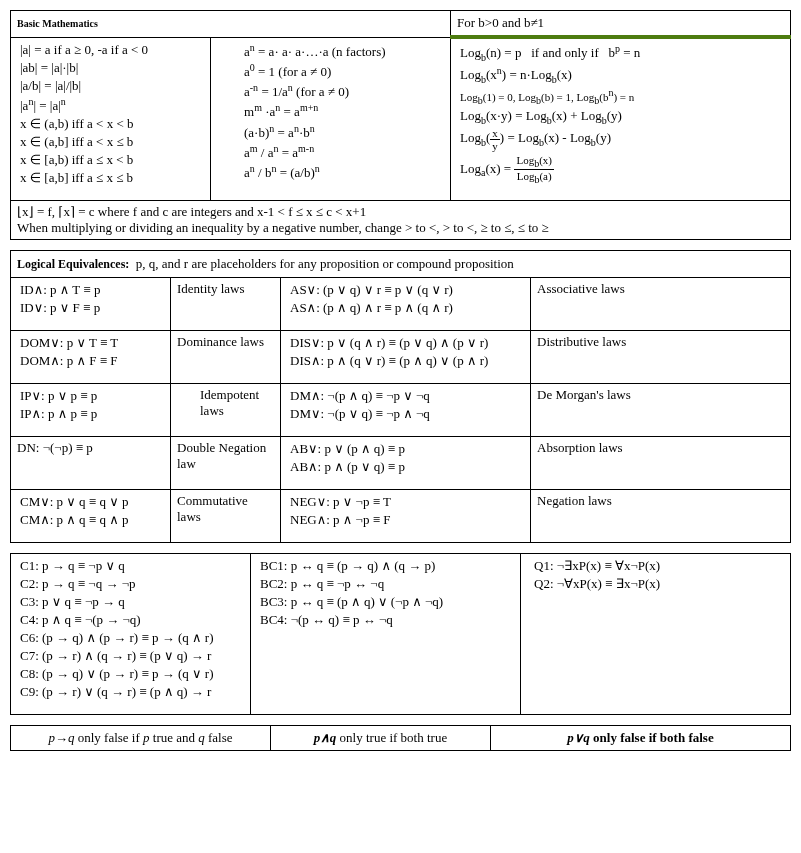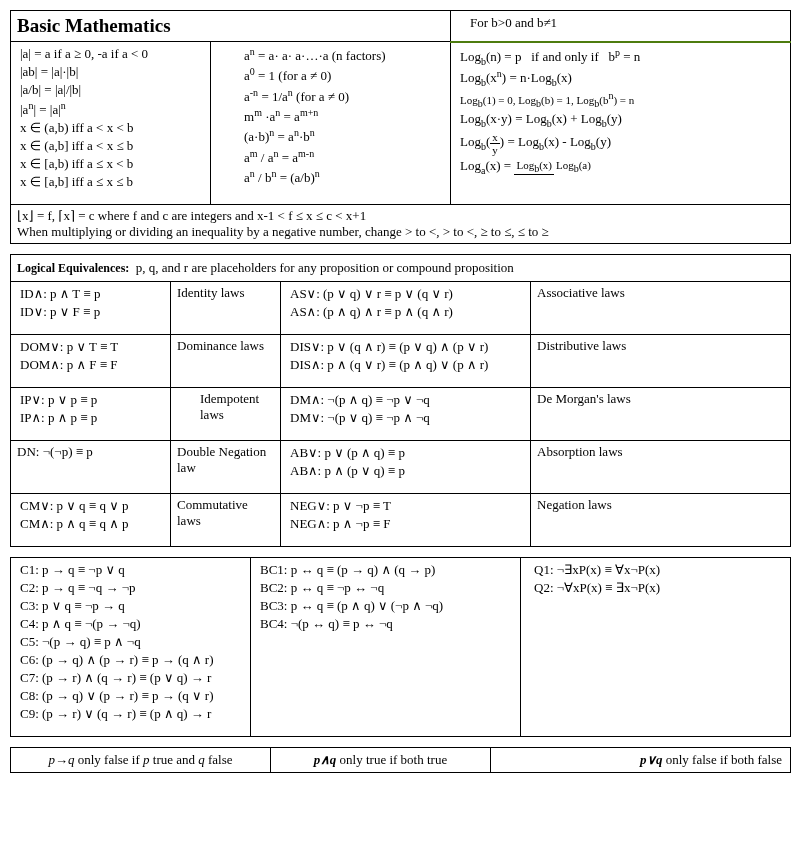--- a/index.html
+++ b/index.html
@@ -40,23 +40,23 @@
   </style>
 </head>
 <body>
 
 <div class="sheet">
 
   <table>
     <tbody>
         <tr>
       <td colspan="2" style="border-bottom:1px solid #000; padding:4px 6px;">
-        <span style="font-size:19px; font-weight:bold;margin-top:22px;">Basic Mathematics</span>
-      </td>
-      <td style="border-bottom:2px solid #4d7c0f; padding:4px 19px;">
+        <span style="font-size:10px; font-weight:bold;margin-top:22px;">Basic Mathematics</span>
+      </td>
+      <td style="border-bottom:4px solid #4d7c0f; padding:4px 6px;">
         For b&gt;0 and b≠1
       </td>
     </tr>
     <tr>
       <td style="width:200px; vertical-align:top;margin-top:19px;">
         <table class="no-border-inner" style="width:100%;">
           <tbody>
                 <tr>
                   <td>|a| = a if a ≥ 0, -a if a &lt; 0</td>
                 </tr>
@@ -126,21 +126,21 @@
           <tr>
                   <td>Log<sub>b</sub>(x·y) = Log<sub>b</sub>(x) + Log<sub>b</sub>(y)</td>
                 </tr>
           <tr>
                   <td>Log<sub>b</sub>(<span style="display:inline-flex;flex-direction:column;align-items:center;vertical-align:middle;font-size:11px;">
                       <span style="border-bottom:1px solid #000;padding:0 2px;">x</span>
                       <span style="padding:0 2px;">y</span>
                     </span>) = Log<sub>b</sub>(x) - Log<sub>b</sub>(y)</td>
                 </tr>
           <tr>
-                  <td>Log<sub>a</sub>(x) = <span style="display:inline-flex;flex-direction:row;align-items:center;vertical-align:middle;font-size:11px;">
+                  <td>Log<sub>a</sub>(x) = <span style="display:inline-flex;flex-direction:column;align-items:center;vertical-align:middle;font-size:11px;">
                       <span style="border-bottom:1px solid #000;padding:0 2px;">Log<sub>b</sub>(x)</span>
                       <span style="padding:0 2px;">Log<sub>b</sub>(a)</span>
                     </span></td>
                 </tr>
         </tbody>
             </table>
       </td>
     </tr>
     <tr>
       <td colspan="3" style="padding:3px 6px;">
@@ -303,23 +303,20 @@
           <tr>
                   <td>C2: p → q ≡ ¬q → ¬p</td>
                 </tr>
           <tr>
                   <td>C3: p ∨ q ≡ ¬p → q</td>
                 </tr>
           <tr>
                   <td>C4: p ∧ q ≡ ¬(p → ¬q)</td>
                 </tr>
           <tr>
-                  <td>C5: ¬(p → q) ≡ p ∧ ¬q</td>
-                </tr>
-          <tr>
                   <td>C6: (p → q) ∧ (p → r) ≡ p → (q ∧ r)</td>
                 </tr>
           <tr>
                   <td>C7: (p → r) ∧ (q → r) ≡ (p ∨ q) → r</td>
                 </tr>
           <tr>
                   <td>C8: (p → q) ∨ (p → r) ≡ p → (q ∨ r)</td>
                 </tr>
           <tr>
                   <td>C9: (p → r) ∨ (q → r) ≡ (p ∧ q) → r</td>
@@ -363,20 +360,20 @@
 
   <table class="legend-table">
     <tbody>
         <tr>
       <td style="width:260px; text-align:center;">
         <span><em>p→q</em> only false if <em>p</em> true and <em>q</em> false</span>
       </td>
       <td style="width:220px; text-align:center;">
         <span><strong><em>p∧q</em></strong> only true if both true</span>
       </td>
-      <td style="text-align:right;">
+      <td style="text-align:center;font-weight:bold;">
         <span><strong><em>p∨q</em></strong> only false if both false</span>
       </td>
     </tr>
   </tbody>
     </table>
 
 </div>
 
 </body></html>

